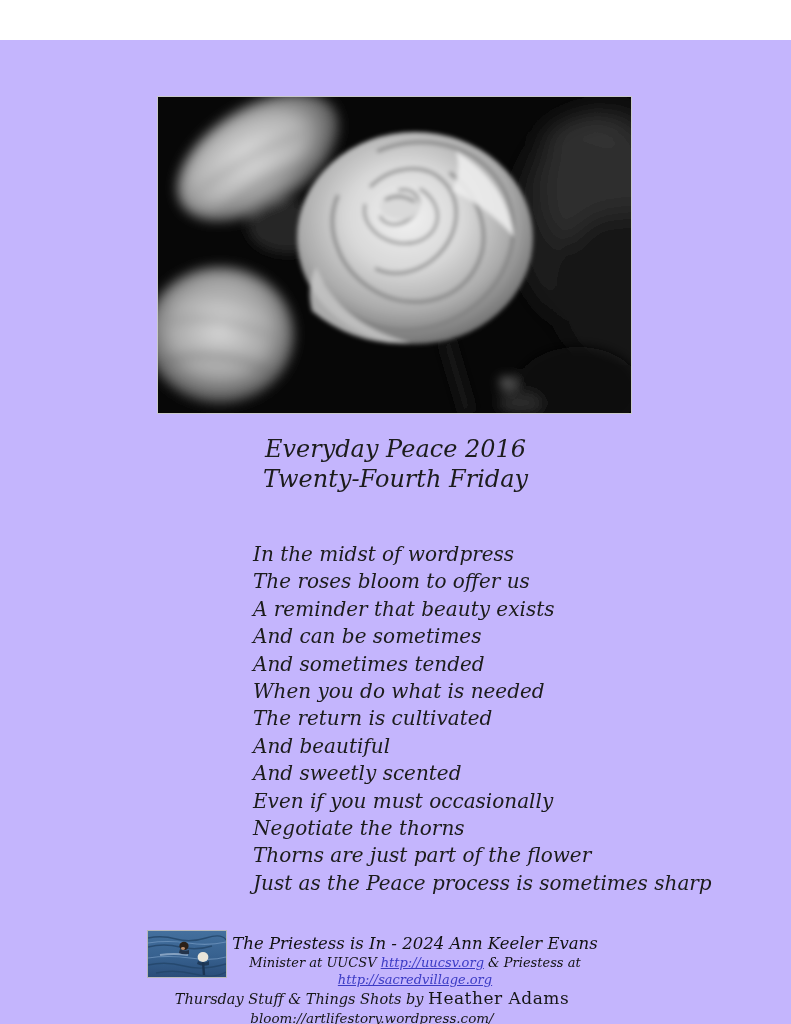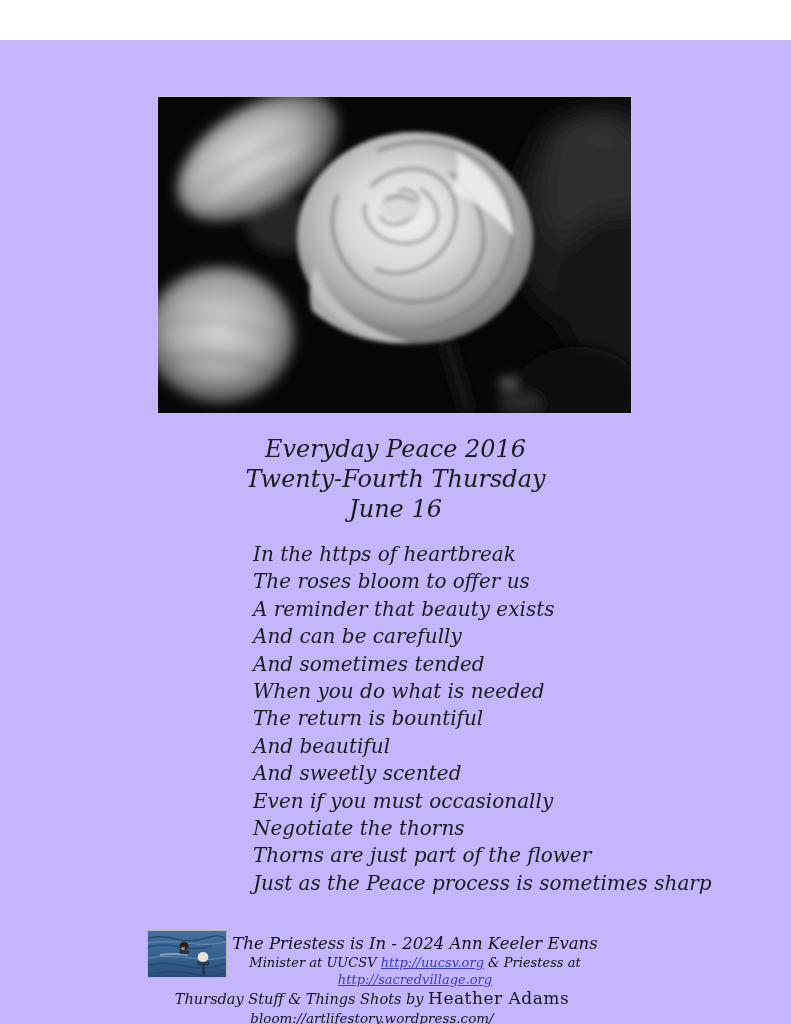--- a/index.html
+++ b/index.html
@@ -143,32 +143,31 @@
         <path d="M298,54 Q350,86 356,140 Q330,110 294,94 Q304,74 298,54" fill="#ececec" opacity="0.9"></path>
         <path d="M158,170 Q184,230 254,246 Q198,250 154,214 Q148,190 158,170" fill="#c7c7c7" opacity="0.85"></path>
         <ellipse cx="242" cy="109" rx="20" ry="14" fill="#d9d9d9"></ellipse>
         <path d="M227,103 Q241,95 257,105" stroke="#5e5e5e" stroke-width="2.5" fill="none" opacity="0.8"></path>
       </g>
     </svg>
   </figure>
 
   <header class="title-block">
     <div>Everyday Peace 2016</div>
-    <div>Twenty-Fourth Thursday</div>
-    <div>June 16</div>
+    <div>Twenty-Fourth Friday</div>
   </header>
 
   <section class="poem-block">
-    <div class="poem-line">In the https of heartbreak</div>
+    <div class="poem-line">In the midst of wordpress</div>
     <div class="poem-line">The roses bloom to offer us</div>
     <div class="poem-line">A reminder that beauty exists</div>
-    <div class="poem-line">And can be carefully</div>
+    <div class="poem-line">And can be sometimes</div>
     <div class="poem-line">And sometimes tended</div>
     <div class="poem-line">When you do what is needed</div>
-    <div class="poem-line">The return is bountiful</div>
+    <div class="poem-line">The return is cultivated</div>
     <div class="poem-line">And beautiful</div>
     <div class="poem-line">And sweetly scented</div>
     <div class="poem-line">Even if you must occasionally</div>
     <div class="poem-line">Negotiate the thorns</div>
     <div class="poem-line">Thorns are just part of the flower</div>
     <div class="poem-line">Just as the Peace process is sometimes sharp</div>
   </section>
 
   <footer class="credits">
     <div class="swimmers">

